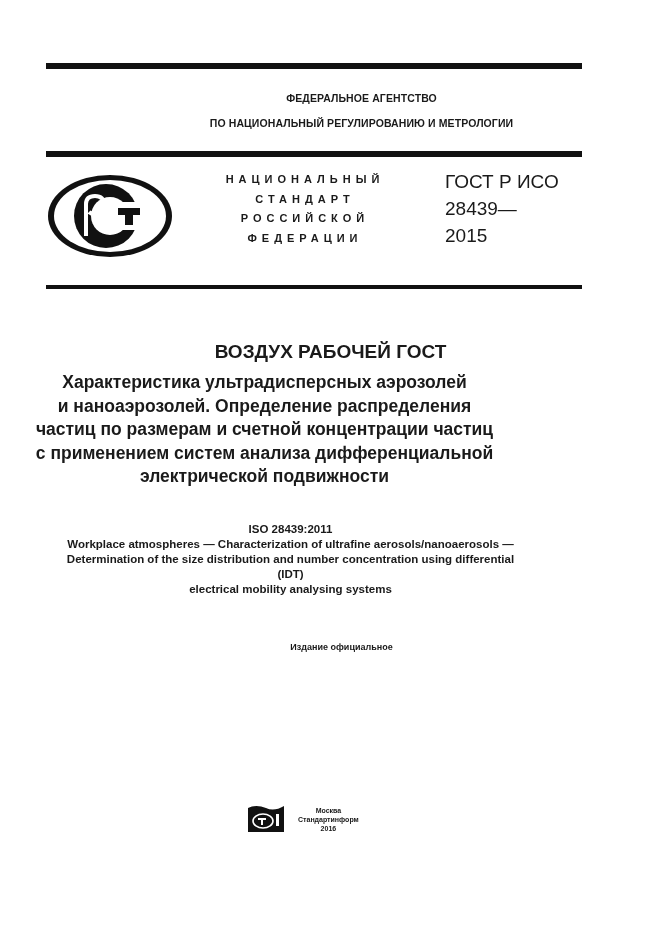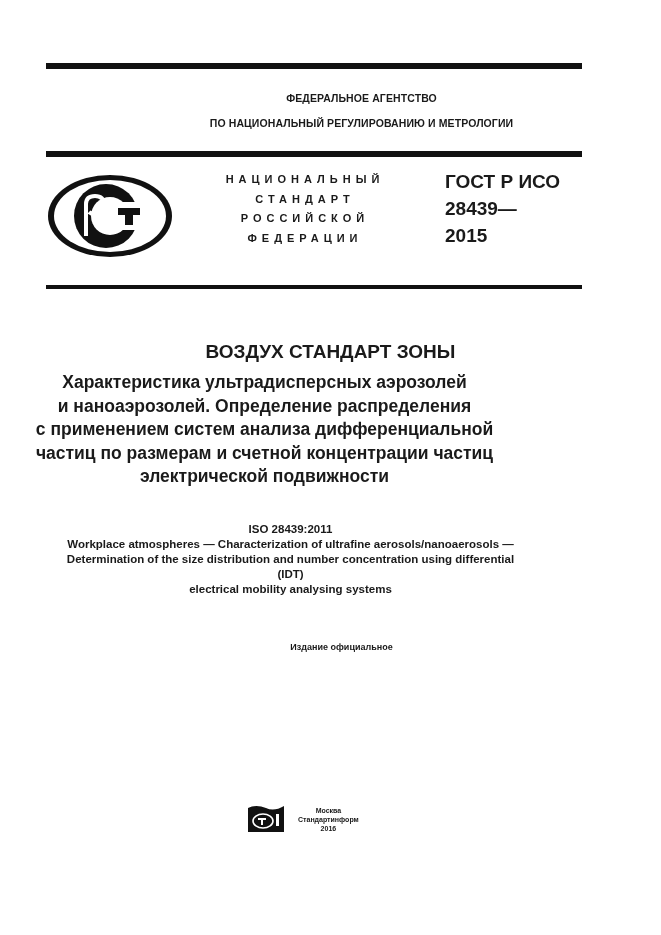--- a/index.html
+++ b/index.html
@@ -57,21 +57,21 @@
       font-size: 11px;
       letter-spacing: 5px;
       line-height: 19.5px;
     }
     .nat-std div { white-space: nowrap; text-align: center; }
 
     .gost {
       position: absolute;
       left: 445px;
       top: 168px;
-      font-weight: bold;
+      font-weight: normal;
       font-size: 19px;
       line-height: 27px;
     }
 
     .title-main {
       position: absolute;
       left: 0;
       top: 341px;
       width: 661px;
       text-align: center;
@@ -163,27 +163,27 @@
 </div>
 
 <div class="gost">
   <div>ГОСТ Р ИСО</div>
   <div>28439—</div>
   <div>2015</div>
 </div>
 
 <div class="rule bot"></div>
 
-<div class="title-main">ВОЗДУХ СТАНДАРТ ЗОНЫ</div>
+<div class="title-main">ВОЗДУХ РАБОЧЕЙ ГОСТ</div>
 
 <div class="title-sub">
   <div>Характеристика ультрадисперсных аэрозолей</div>
   <div>и наноаэрозолей. Определение распределения</div>
+  <div>частиц по размерам и счетной концентрации частиц</div>
   <div>с применением систем анализа дифференциальной</div>
-  <div>частиц по размерам и счетной концентрации частиц</div>
   <div>электрической подвижности</div>
 </div>
 
 <div class="iso">
   <div>ISO 28439:2011</div>
   <div>Workplace atmospheres — Characterization of ultrafine aerosols/nanoaerosols —</div>
   <div>Determination of the size distribution and number concentration using differential</div>
   <div>(IDT)</div>
   <div>electrical mobility analysing systems</div>
 </div>

